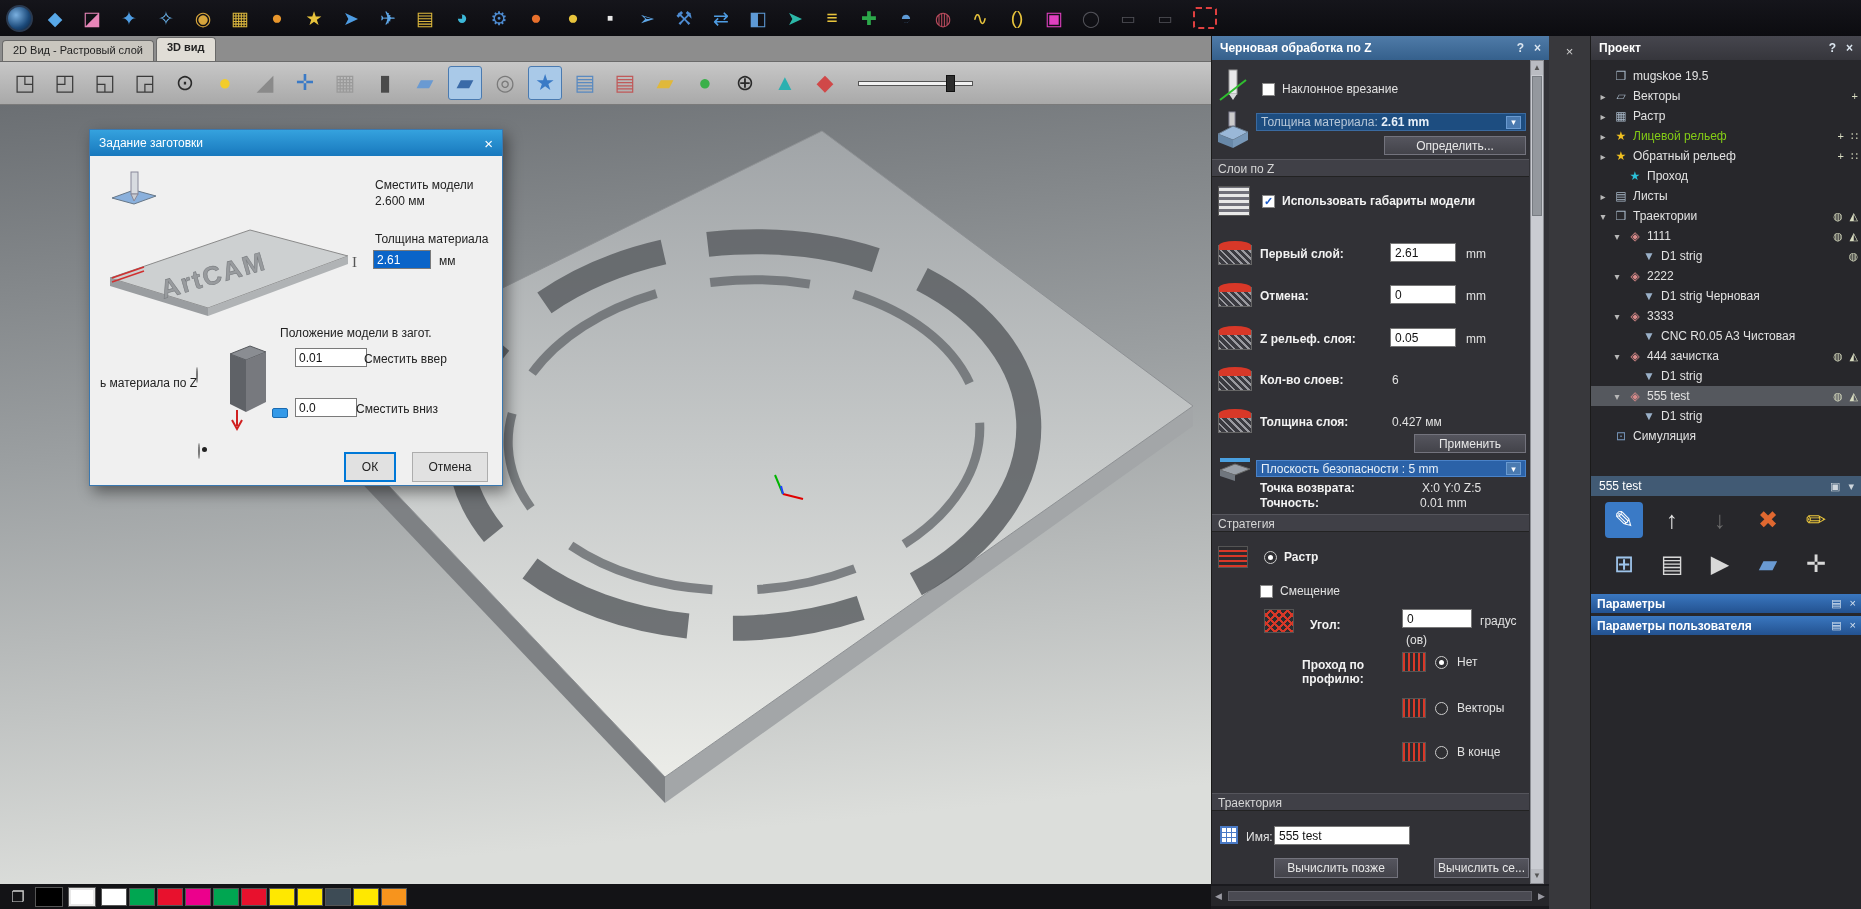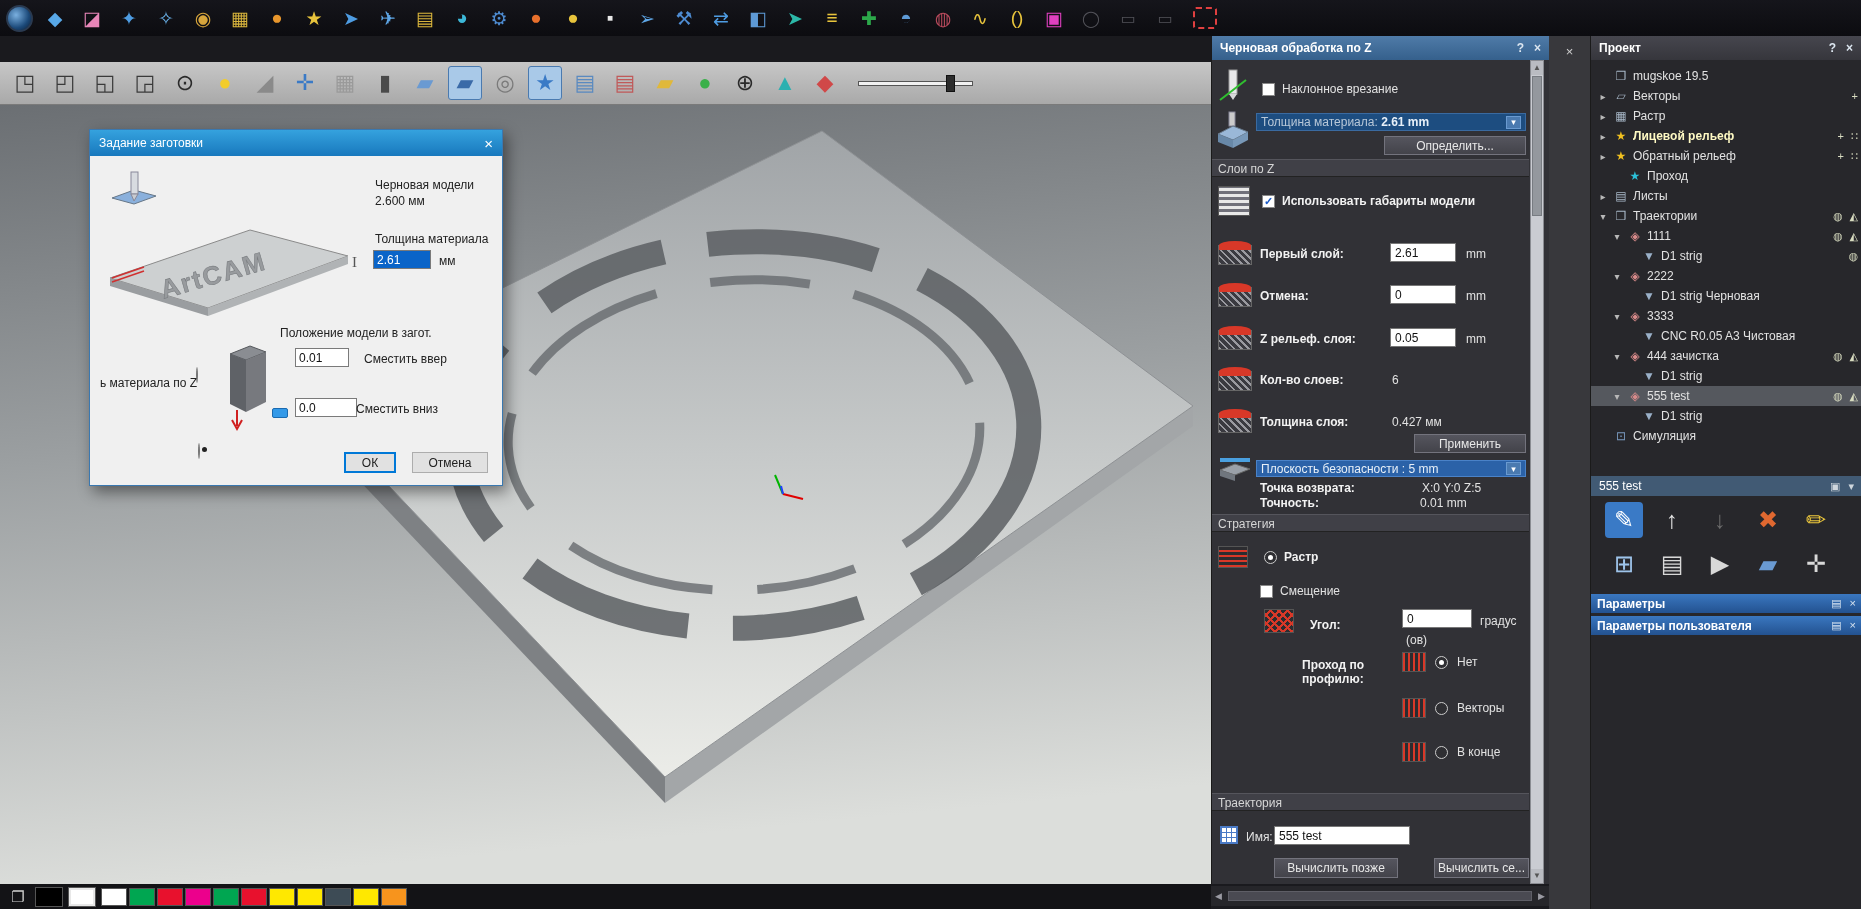--- a/index.html
+++ b/index.html
@@ -71,21 +71,21 @@
 .vscroll .sthumb{position:absolute;left:1px;width:10px;background:#94989e;border:1px solid #787c82}
 .hscroll{background:#26262a;display:flex;align-items:center;justify-content:space-between;padding:0 4px;color:#9a9aa2;font-size:9px}
 .hthumb{height:10px;background:#4a4a52;border:1px solid #5e5e66;flex:1;margin:0 6px}
 
 .dialog{left:89px;top:129px;width:414px;height:357px;background:#f0f0f0;border:1px solid #3a78b0;box-shadow:4px 6px 14px rgba(0,0,0,.45);color:#222;z-index:50}
 .dlg-title{height:26px;background:linear-gradient(#35a2de,#1878bd);color:#fff;display:flex;justify-content:space-between;align-items:center;padding:0 9px;font-size:12px}
 .dlg-close{font-size:15px;cursor:default}
 .dlg-label{position:absolute;font-size:12px;color:#222;white-space:nowrap}
 .dlg-input{position:absolute;height:19px;background:#fff;border:1px solid #7a7a7a;font-size:12px;color:#111;padding:1px 3px;font-family:"Liberation Sans",sans-serif}
 .dlg-input.sel{background:#0a64c8;color:#fff}
-.dlg-btn{position:absolute;height:21px;background:#e1e1e1;border:1px solid #adadad;font-size:12px;color:#222;display:flex;align-items:center;justify-content:center;cursor:default}
+.dlg-btn{position:absolute;height:30px;background:#e1e1e1;border:1px solid #adadad;font-size:12px;color:#222;display:flex;align-items:center;justify-content:center;cursor:default}
 .dlg-btn.focus{border:2px solid #0078d7}
 .gap-strip{background:#38383c;color:#cfcfcf}
 </style>
 <style>.radio.selected[style*="background"]::after{background:#fff}</style></head>
 <body>
 
 <div id="screen">
 
   <div class="abs top-toolbar">
     <div class="app-logo"></div>
@@ -118,20 +118,24 @@
         <span class="tbicon" style="color: rgb(232, 196, 60);">∿</span>
         <span class="tbicon" style="color: rgb(232, 196, 60);">()</span>
         <span class="tbicon" style="color: rgb(224, 64, 192);">▣</span>
         <span class="tbicon disabled" style="color: rgb(135, 135, 143);">◯</span>
         <span class="tbicon disabled" style="color: rgb(135, 135, 143);">▭</span>
         <span class="tbicon disabled" style="color: rgb(135, 135, 143);">▭</span>
         <span class="tbicon frame" style="color: rgb(224, 64, 64);"></span>
       </div>
   </div>
 
+  <div class="abs tab-bar" style="left:0;top:36px;width:1211px;height:26px">
+    <div class="tab"><span>2D Вид - Растровый слой</span></div>
+    <div class="tab active"><span>3D вид</span></div>
+  </div>
 
   <div class="abs view-toolbar" style="left:0;top:62px;width:1211px;height:43px">
     <div id="vt-icons" class="vt-icons">
         <span class="vticon" style="color: rgb(58, 58, 58);">◳</span>
         <span class="vticon" style="color: rgb(58, 58, 58);">◰</span>
         <span class="vticon" style="color: rgb(58, 58, 58);">◱</span>
         <span class="vticon" style="color: rgb(58, 58, 58);">◲</span>
         <span class="vticon" style="color: rgb(42, 42, 42);">⊙</span>
         <span class="vticon" style="color: rgb(242, 204, 42);">●</span>
         <span class="vticon" style="color: rgb(138, 138, 138);">◢</span>
@@ -378,21 +382,21 @@
           </span>
         </div>
         <div class="tree-row" style="padding-left: 6px;">
           <span class="tree-arrow">▸</span>
           <span class="tree-icon" style="color: rgb(168, 184, 200);">▦</span>
           <span class="tree-label">Растр</span>
         </div>
         <div class="tree-row" style="padding-left: 6px;">
           <span class="tree-arrow">▸</span>
           <span class="tree-icon" style="color: rgb(240, 192, 32);">★</span>
-          <span class="tree-label" style="color: #fef9c3; font-weight: 700;">Лицевой рельеф</span>
+          <span class="tree-label" style="color: #84cc16; font-weight: 400;">Лицевой рельеф</span>
           <span class="tree-right">
             <span>+</span>
             <span>∷</span>
           </span>
         </div>
         <div class="tree-row" style="padding-left: 6px;">
           <span class="tree-arrow">▸</span>
           <span class="tree-icon" style="color: rgb(240, 192, 32);">★</span>
           <span class="tree-label">Обратный рельеф</span>
           <span class="tree-right">
@@ -537,21 +541,21 @@
     </div>
 
     <div class="abs" style="left:20px;top:38px">
       <svg width="48" height="46">
           <polygon points="2,30 24,22 46,28 24,36" fill="#8ab0dc" stroke="#667788"></polygon>
           <rect x="21" y="4" width="7" height="22" fill="#d8dbe0" stroke="#888899"></rect>
           <polygon points="21,26 28,26 24,33" fill="#c8cbd0" stroke="#888899"></polygon>
         </svg>
     </div>
 
-    <span class="dlg-label" style="left:285px;top:48px">Черновая модели</span>
+    <span class="dlg-label" style="left:285px;top:48px">Сместить модели</span>
     <span class="dlg-label" style="left:285px;top:64px">2.600 мм</span>
     <span class="dlg-label" style="left:285px;top:102px">Толщина материала</span>
 
     <div class="abs" style="left:10px;top:86px">
       <svg width="258" height="110" viewBox="0 0 258 110">
         <polygon points="10,62 150,14 248,40 108,92" fill="#cdd0d1" stroke="#8a8a8a"></polygon>
         <polygon points="10,62 108,92 108,100 10,70" fill="#9a9da0"></polygon>
         <polygon points="108,92 248,40 248,48 108,100" fill="#b0b3b5"></polygon>
         <g stroke="#d03030" stroke-width="1.5">
             <line x1="12" y1="62" x2="44" y2="51"></line>
@@ -576,21 +580,21 @@
         <polygon points="8,14 8,64 24,72 24,20" fill="#5f6267"></polygon>
         <polygon points="24,20 44,12 44,62 24,72" fill="#77797e"></polygon>
         <line x1="15" y1="70" x2="15" y2="86" stroke="#d02020" stroke-width="2"></line>
         <path d="M10,80 L15,89 L20,80" fill="none" stroke="#d02020" stroke-width="2"></path>
       </svg>
     </div>
 
     <span class="dlg-label" style="left:10px;top:246px">ь материала по Z</span>
     <div class="abs" style="left:182px;top:278px;width:16px;height:10px;background:#3399e8;border:1px solid #1a6ab0;border-radius:2px"></div>
 
-    <input class="dlg-input" style="left: 205px; top: 218px; width: 54px;" value="0.01">
+    <input class="dlg-input" style="left: 205px; top: 218px; width: 72px;" value="0.01">
     <span class="dlg-label" style="left:274px;top:222px">Сместить ввер</span>
     <input class="dlg-input" style="left: 205px; top: 268px; width: 62px;" value="0.0">
     <span class="dlg-label" style="left:266px;top:272px">Сместить вниз</span>
 
     <div class="dlg-btn focus" style="left:254px;top:322px;width:52px">ОК</div>
     <div class="dlg-btn" style="left:322px;top:322px;width:76px">Отмена</div>
   </div>
 
 </div>
 

